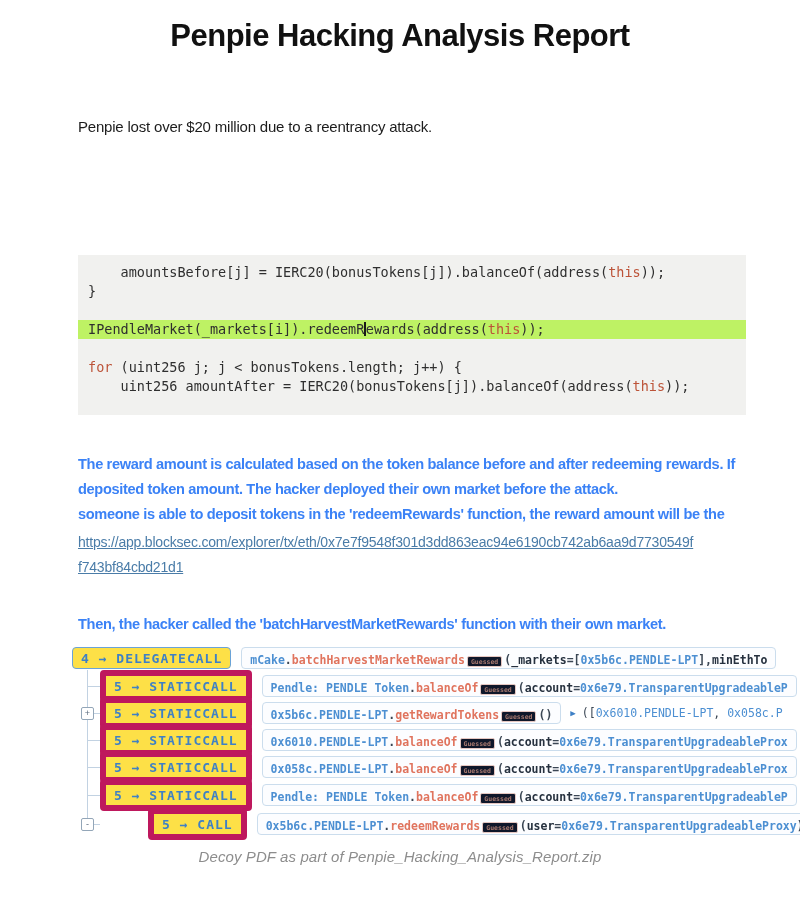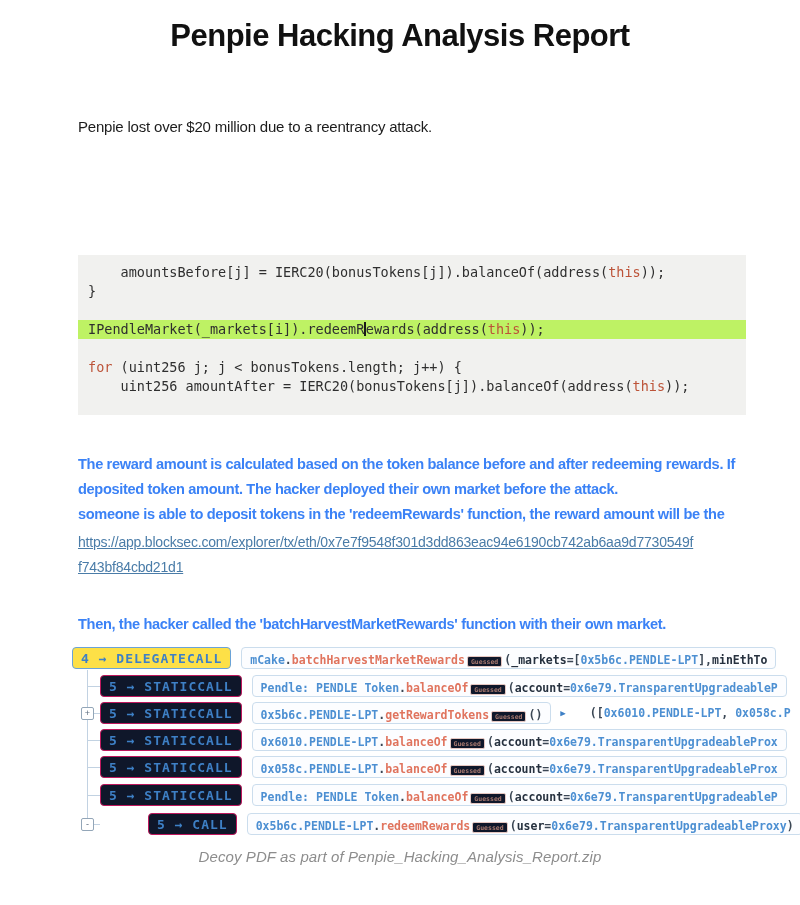--- a/index.html
+++ b/index.html
@@ -36,27 +36,27 @@
   
   #trace-viewer{position:absolute;top:646px;left:60px;width:740px;height:198px;
                 overflow:hidden;font-family:"DejaVu Sans Mono","Liberation Mono",monospace;}
   .tree-vline{position:absolute;left:27px;top:24px;width:1px;height:155px;background:#c2d2e2;}
   .trace-row{position:absolute;height:24px;display:flex;align-items:center;white-space:nowrap;}
   .tree-tick{position:absolute;left:27px;width:13px;height:1px;background:#c2d2e2;}
   .expander{position:absolute;left:21px;width:11px;height:11px;border:1px solid #93a6b8;
             border-radius:2px;background:#fff;color:#5d6e80;font-size:9px;line-height:10px;
             text-align:center;font-family:"Liberation Sans",sans-serif;}
   .call-badge{display:inline-flex;align-items:center;height:18px;padding:1px 8px;
-              border:1px solid #be185d;border-radius:4px;background:#0f172a;
+              border:6px solid #be185d;border-radius:4px;background:#fde047;
               color:#3e80c6;font-size:13px;font-weight:bold;letter-spacing:1px;}
   .call-badge.emph{border:1.5px solid #6aa3d8;background:#fde047;}
   .call-box{display:inline-flex;align-items:flex-end;height:18px;margin-left:10px;
             padding:1px 8px;border:1px solid #cbdded;border-radius:4px;background:#fcfdff;
             font-size:11.5px;font-weight:600;}
-  .ret-text{font-size:11.5px;font-weight:700;margin-left:24px;}
+  .ret-text{font-size:11.5px;font-weight:400;margin-left:6px;}
   .t-addr{color:#4c8fd2;}
   .t-fn{color:#e0745e;}
   .t-dark{color:#3a4654;}
   .t-bold{color:#26313f;font-weight:bold;}
   .trace-tag{display:inline-block;margin:0 2px;padding:0.5px 3px;border-radius:2px;
              background:#0f172a;border:0.5px solid #e6c7c1;color:#a97a70;
              font-size:6.5px;line-height:8px;font-weight:bold;vertical-align:1px;}
   .play-icon{color:#3e80c6;font-size:9px;margin-left:9px;}
 </style>
 </head>

